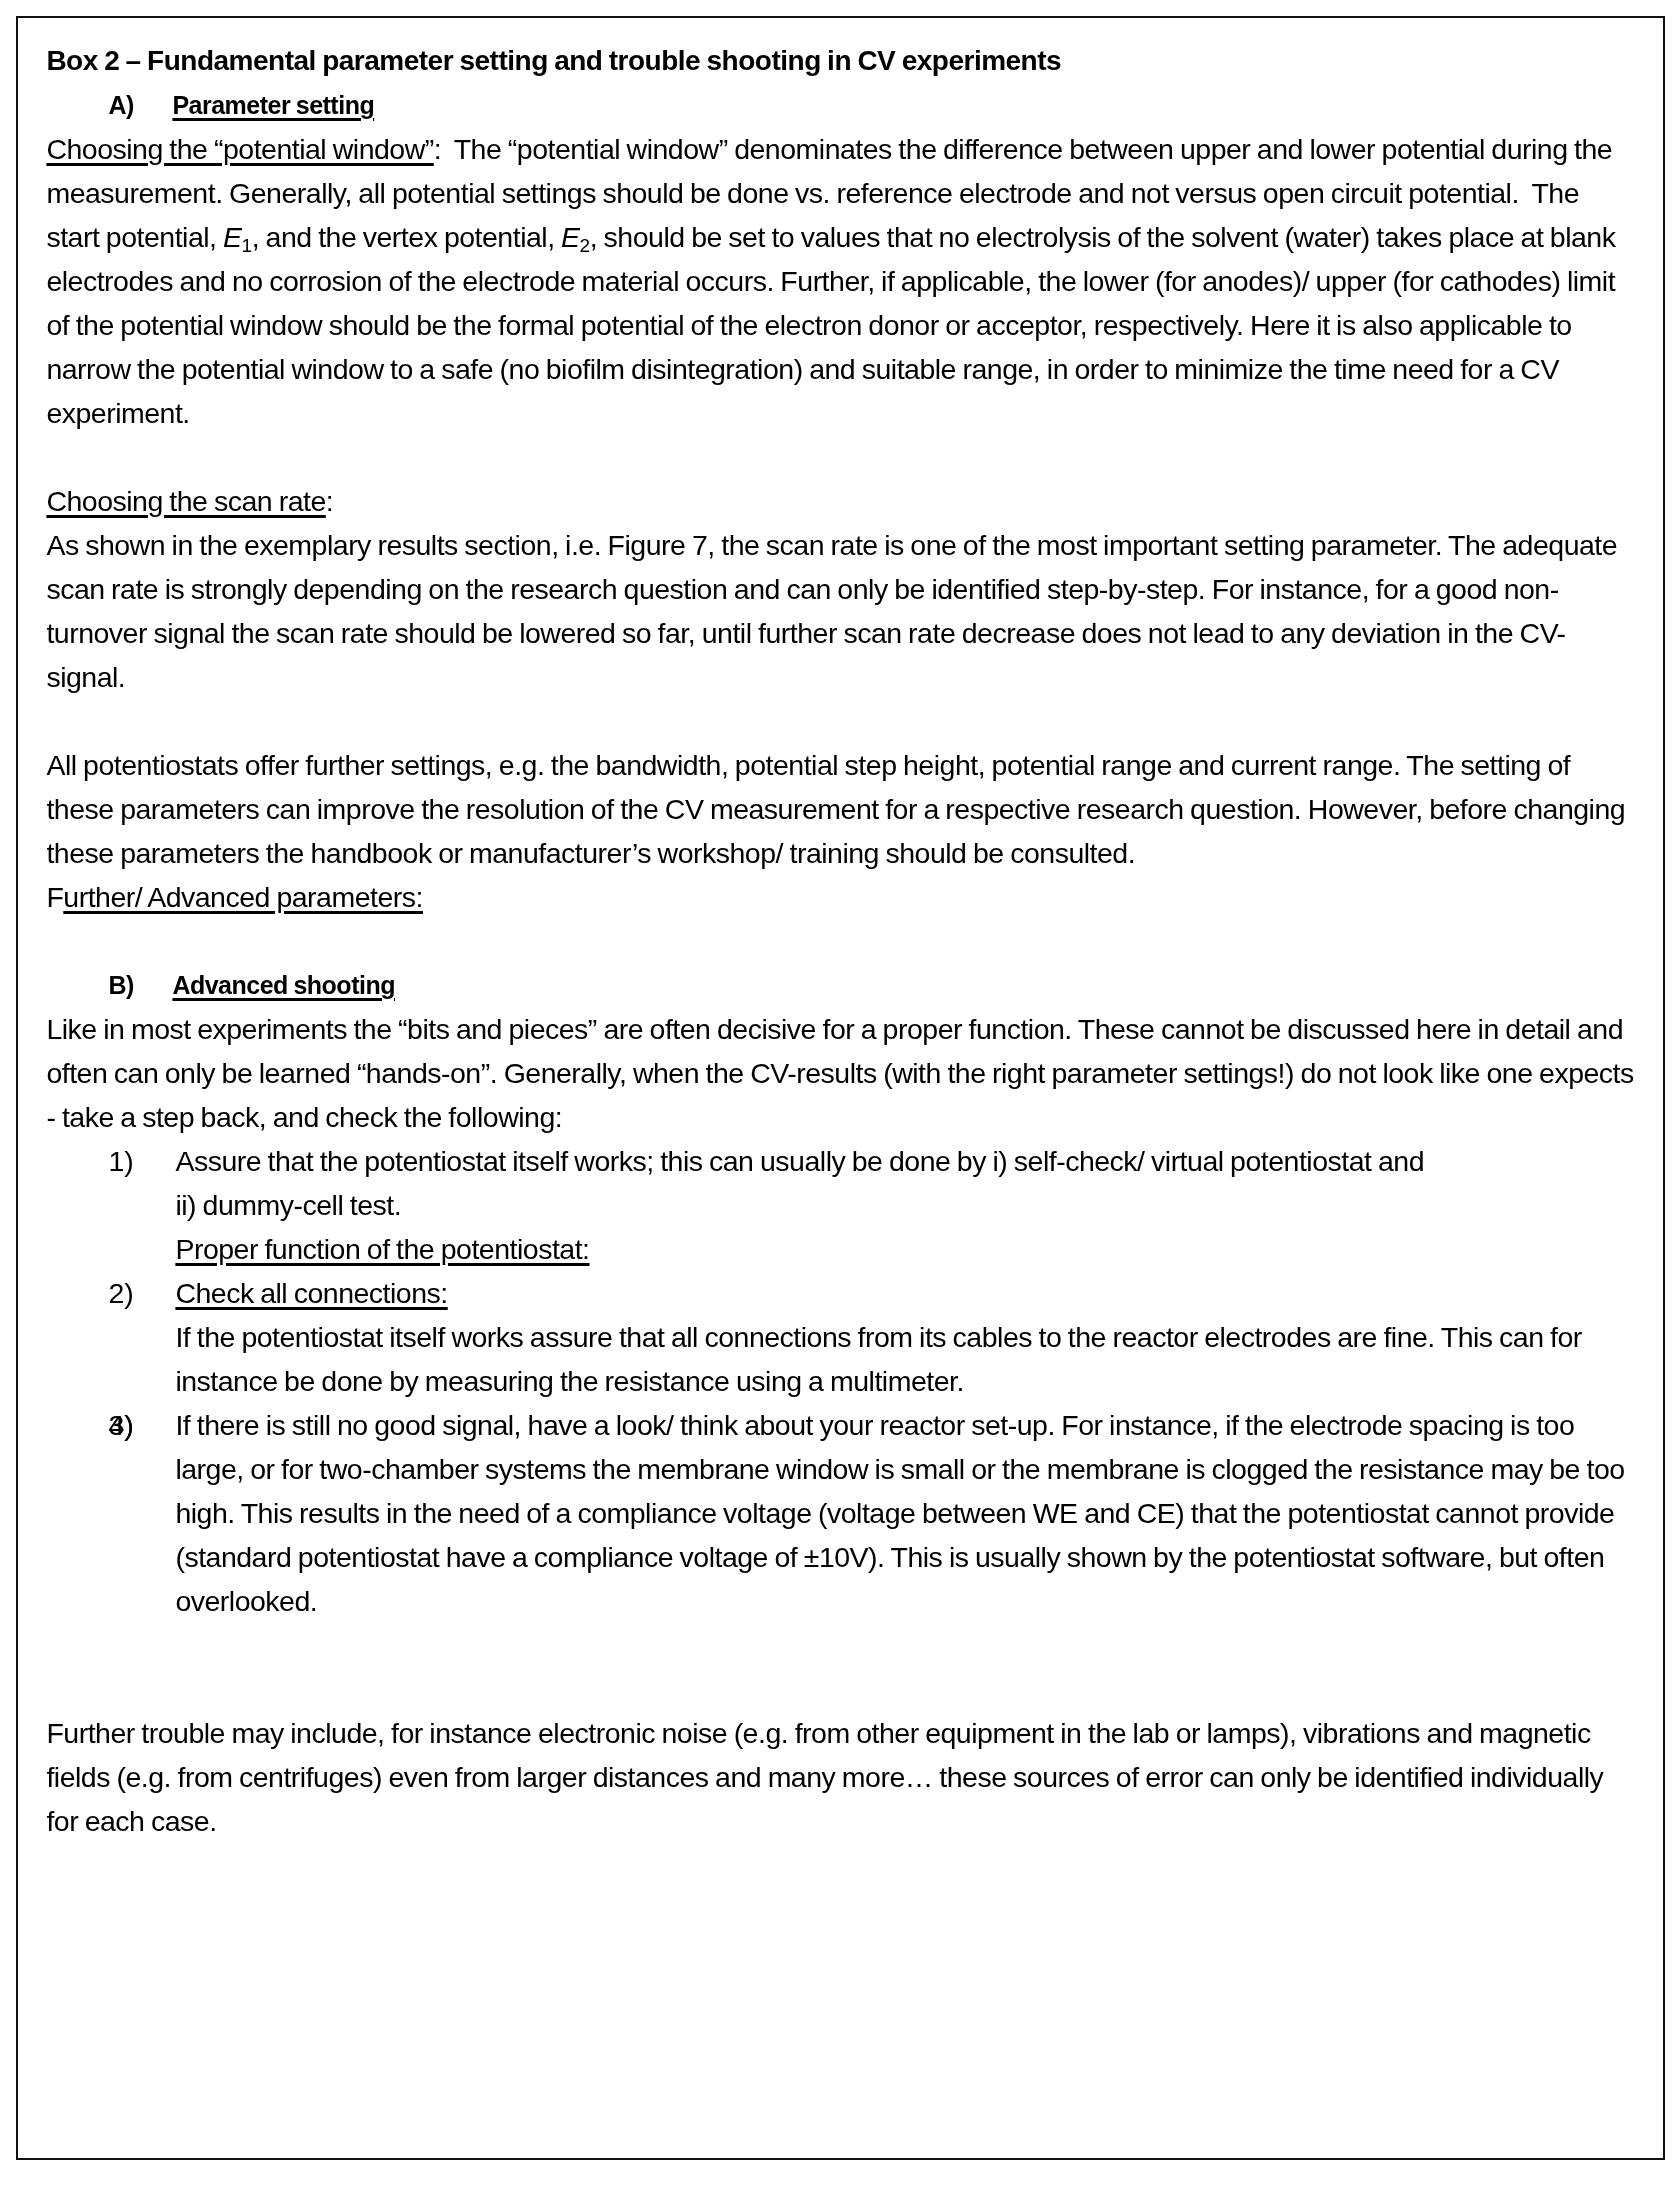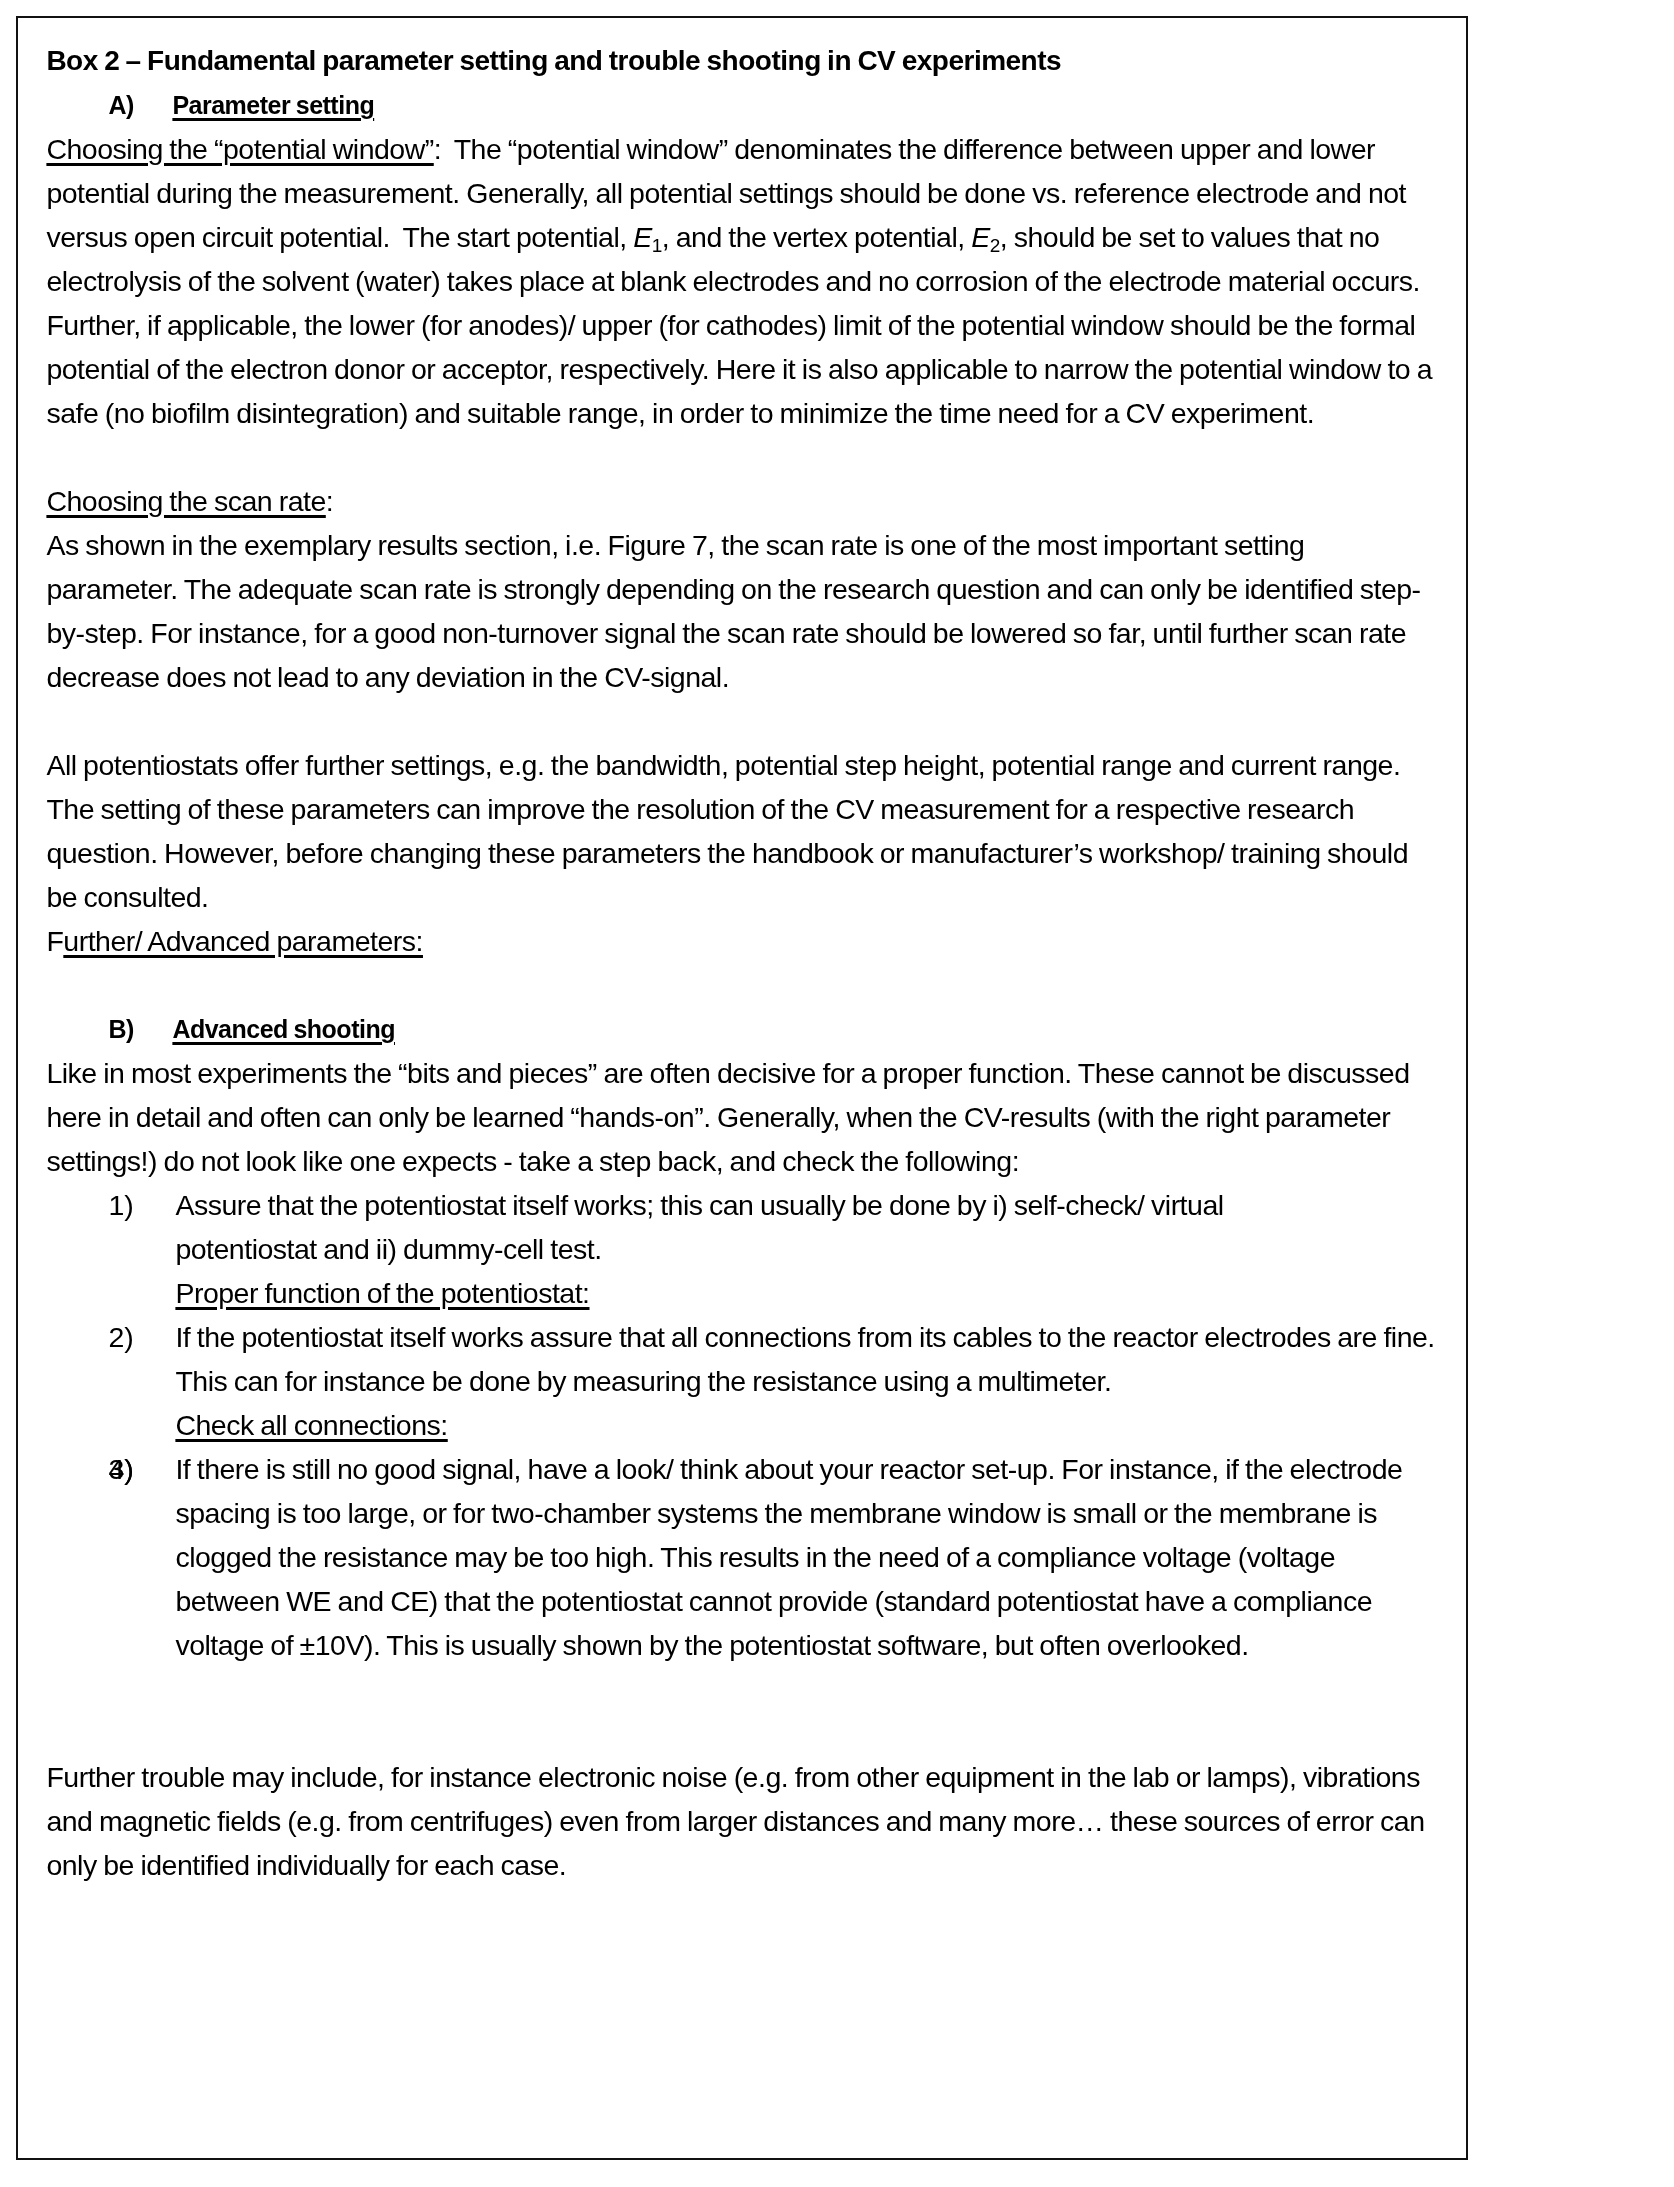--- a/index.html
+++ b/index.html
@@ -12,21 +12,21 @@
       height: 2188px;
       position: relative;
       font-family: "Liberation Sans", sans-serif;
       color: #000000;
       overflow: hidden;
     }
     .box {
       position: absolute;
       left: 16.4px;
       top: 16.4px;
-      width: 1452px;
+      width: 1649px;
       height: 2144px;
       border: 2.6px solid #111111;
       box-sizing: border-box;
       padding: 21px 26px 0 28px;
     }
     .line, p {
       margin: 0;
       font-size: 28.5px;
       line-height: 44px;
       letter-spacing: -0.5px;
@@ -93,22 +93,22 @@
   <p>Like in most experiments the “bits and pieces” are often decisive for a proper function. These cannot be discussed here in detail and often can only be learned “hands-on”. Generally, when the CV-results (with the right parameter settings!) do not look like one expects - take a step back, and check the following:</p>
 
   <ol class="list">
     <li class="list-item">
       <span class="num">1)</span>
       <div class="body" style="padding-right:199px">Assure that the potentiostat itself works; this can usually be done by i) self-check/ virtual potentiostat and ii) dummy-cell test.</div>
       <div class="body"><span class="u">Proper function of the potentiostat:</span><span></span></div>
     </li>
     <li class="list-item">
       <span class="num">2)</span>
+      <div class="body"><span class="u">Check all connections:</span><span></span></div>
       <div class="body">If the potentiostat itself works assure that all connections from its cables to the reactor electrodes are fine. This can for instance be done by measuring the resistance using a multimeter.</div>
-      <div class="body"><span class="u">Check all connections:</span><span></span></div>
     </li>
     <li class="list-item">
       <span class="num">3)</span>
     </li>
     <li class="list-item">
       <span class="num">4)</span>
       <div class="body">If there is still no good signal, have a look/ think about your reactor set-up. For instance, if the electrode spacing is too large, or for two-chamber systems the membrane window is small or the membrane is clogged the resistance may be too high. This results in the need of a compliance voltage (voltage between WE and CE) that the potentiostat cannot provide (standard potentiostat have a compliance voltage of ±10V). This is usually shown by the potentiostat software, but often overlooked.</div>
     </li>
   </ol>
 

